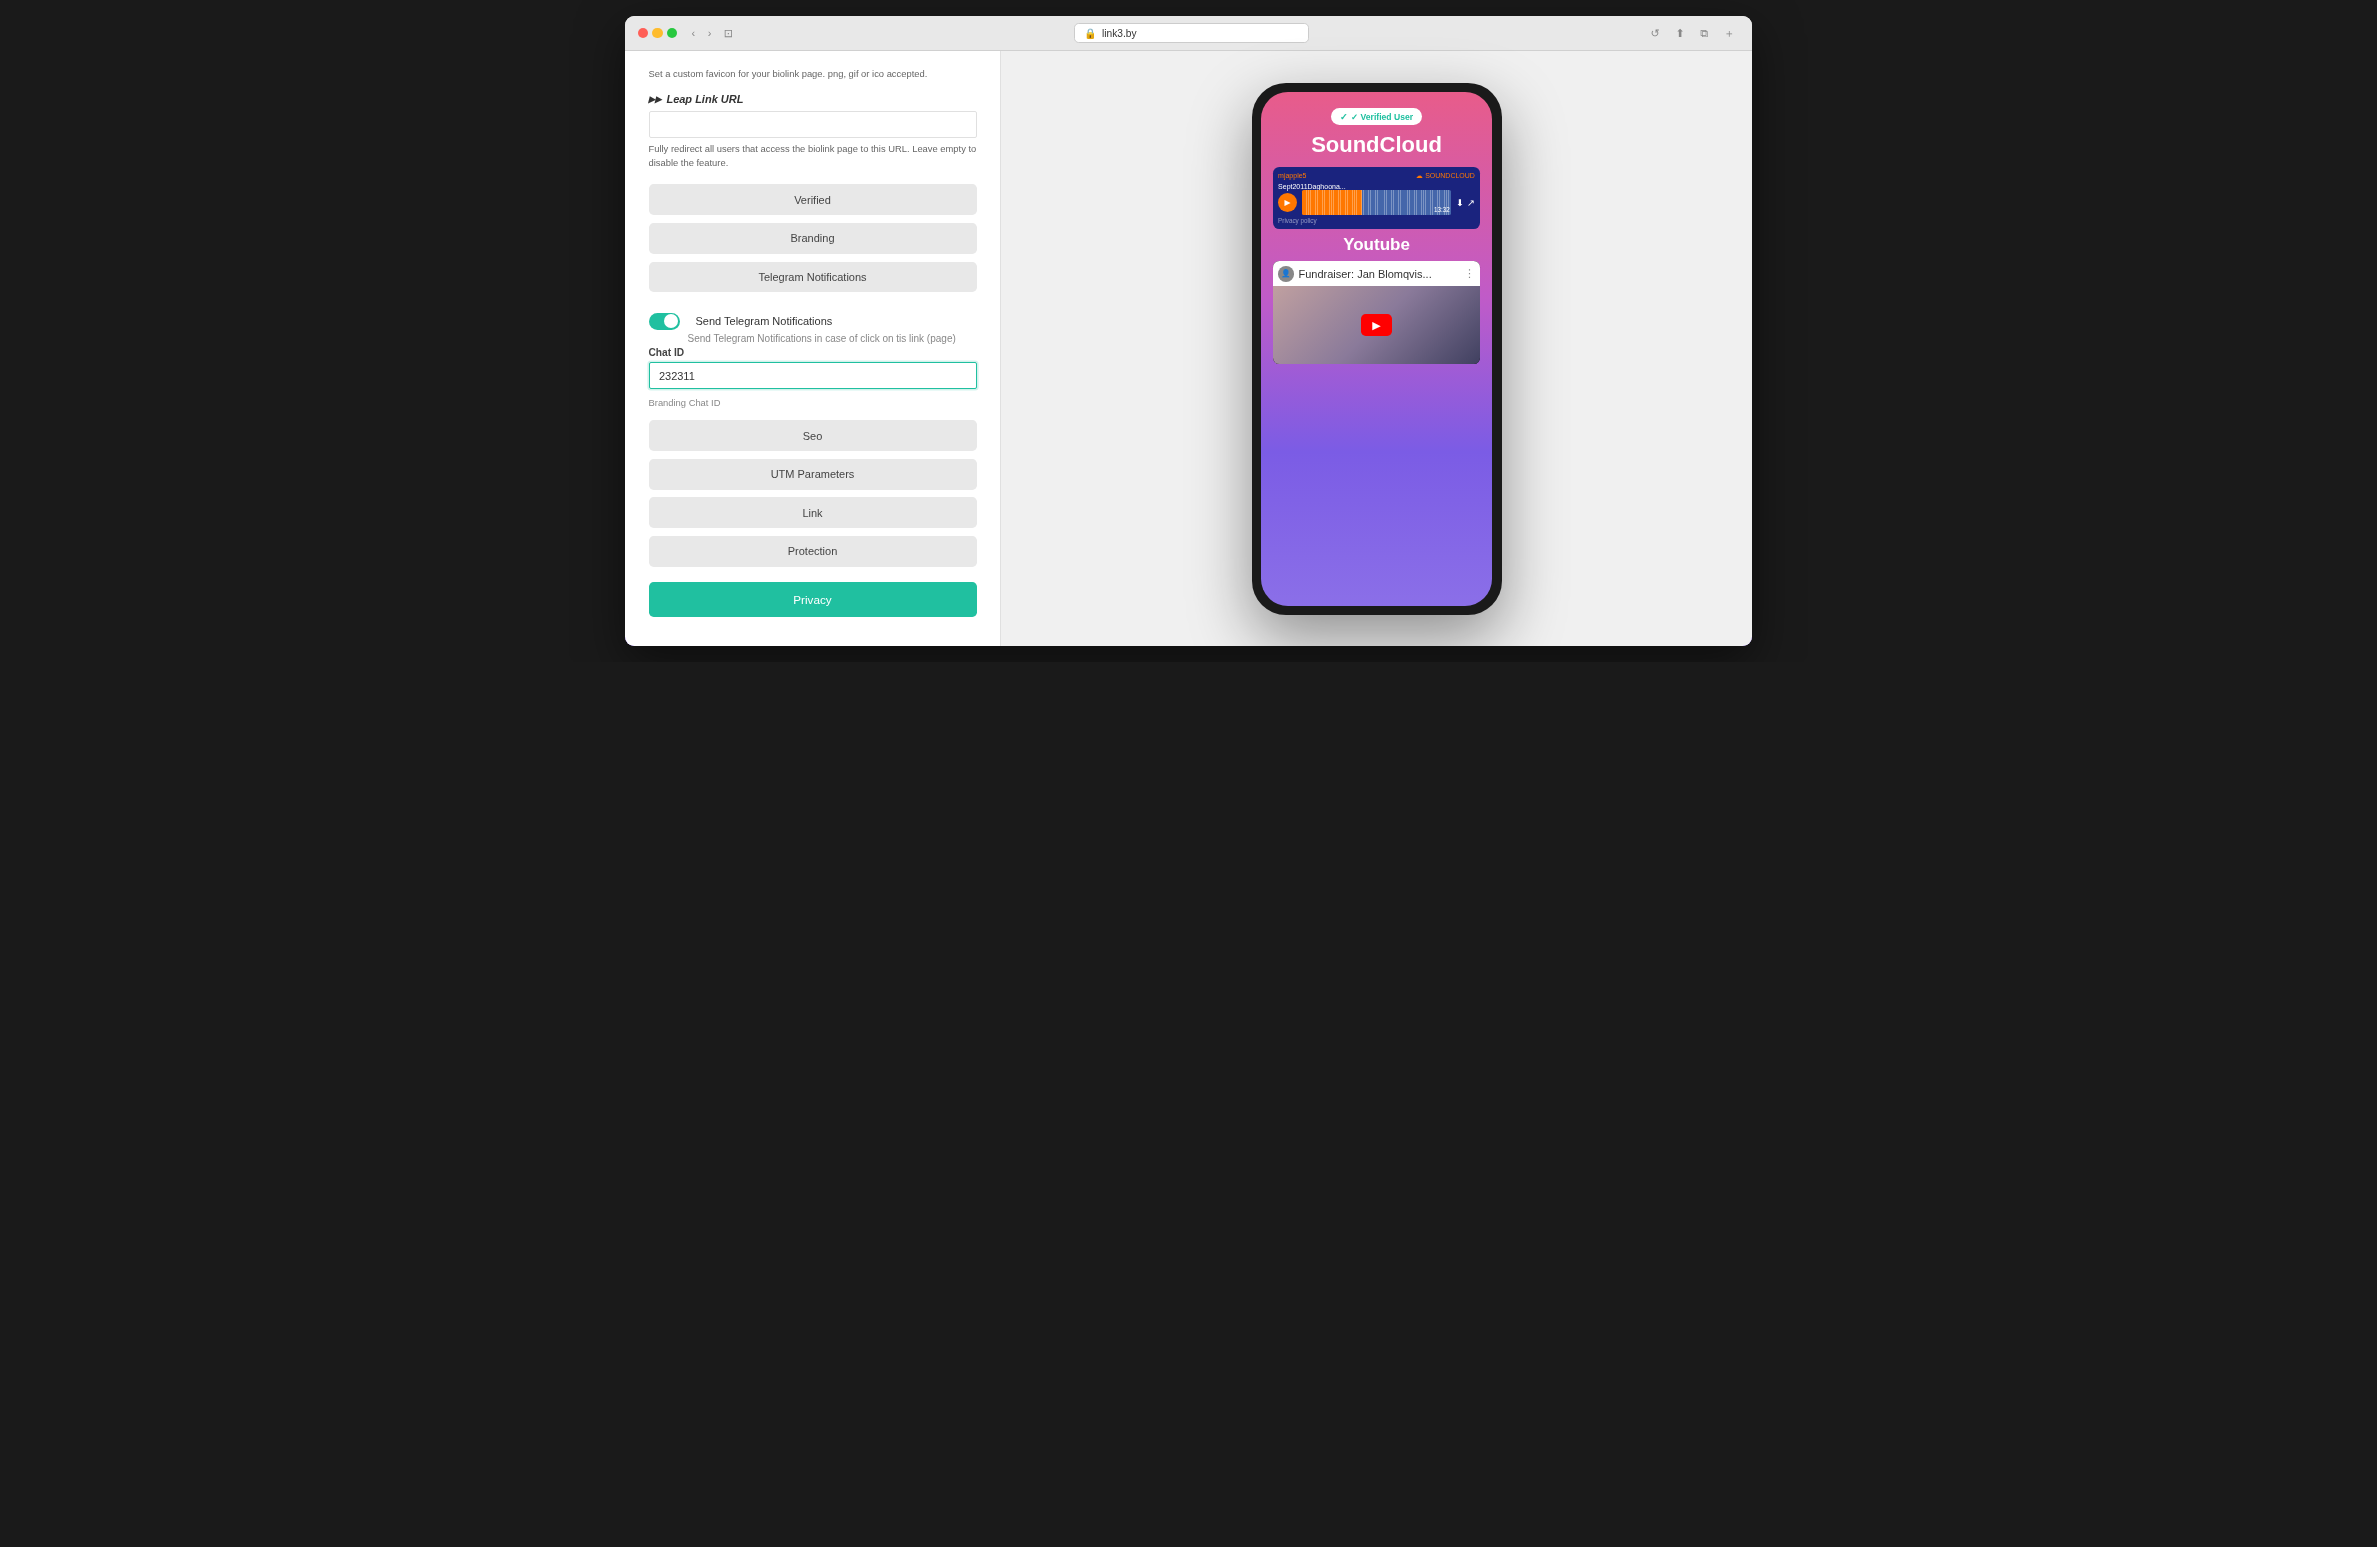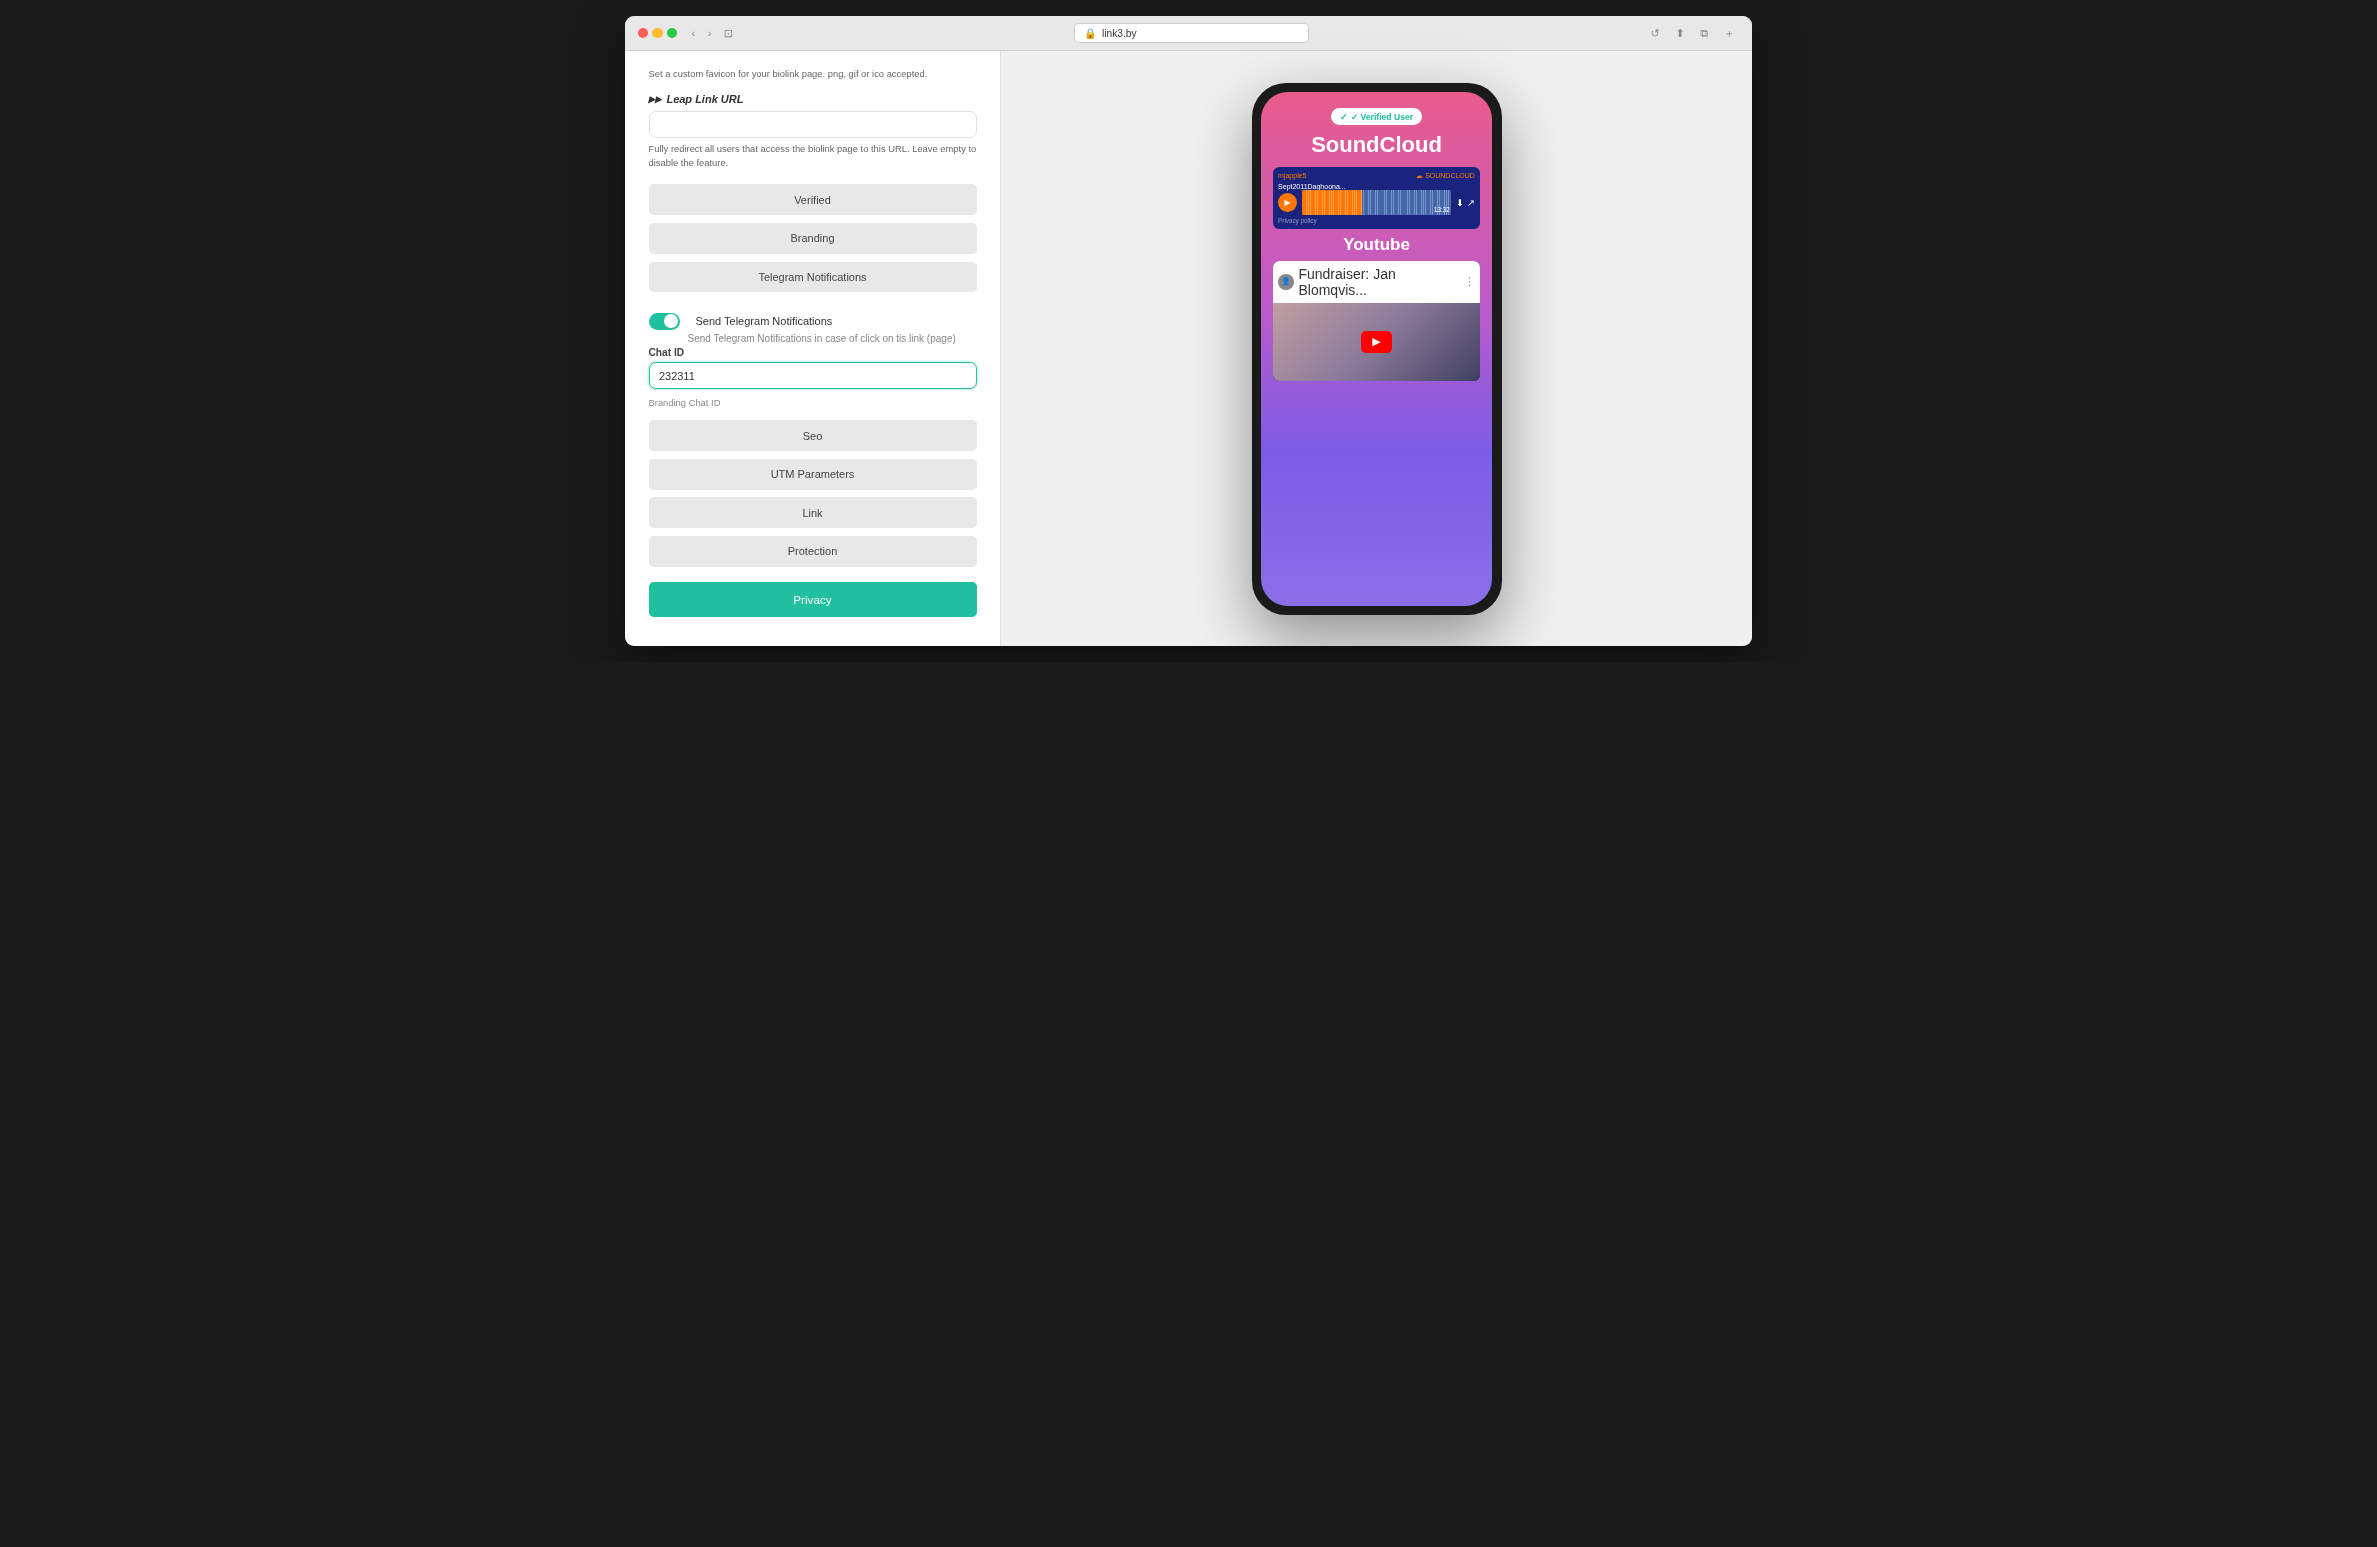--- a/index.html
+++ b/index.html
@@ -124,21 +124,21 @@
     }
 
     .leap-link-label::before {
       content: '▶▶';
       font-size: 8.6px;
     }
 
     .text-input {
       width: 100%;
       border: 0.8px solid #e0e0e0;
-      border-radius: 7px;
+      border-radius: 2px;
       padding: 6.3px 9.4px;
       font-size: 11px;
       color: #333;
       outline: none;
       margin-bottom: 4.7px;
     }
 
     .text-input.highlighted {
       border-color: #20c0a0;
       box-shadow: 0 0 0 1.6px rgba(32,192,160,0.2);
@@ -460,21 +460,21 @@
       background: #888;
       overflow: hidden;
       display: flex;
       align-items: center;
       justify-content: center;
       font-size: 7.8px;
       color: white;
     }
 
     .yt-title {
-      font-size: 14px;
+      font-size: 11px;
       color: #333;
       flex: 1;
     }
 
     .yt-menu {
       color: #888;
       font-size: 11px;
     }
   </style>
 </head>

